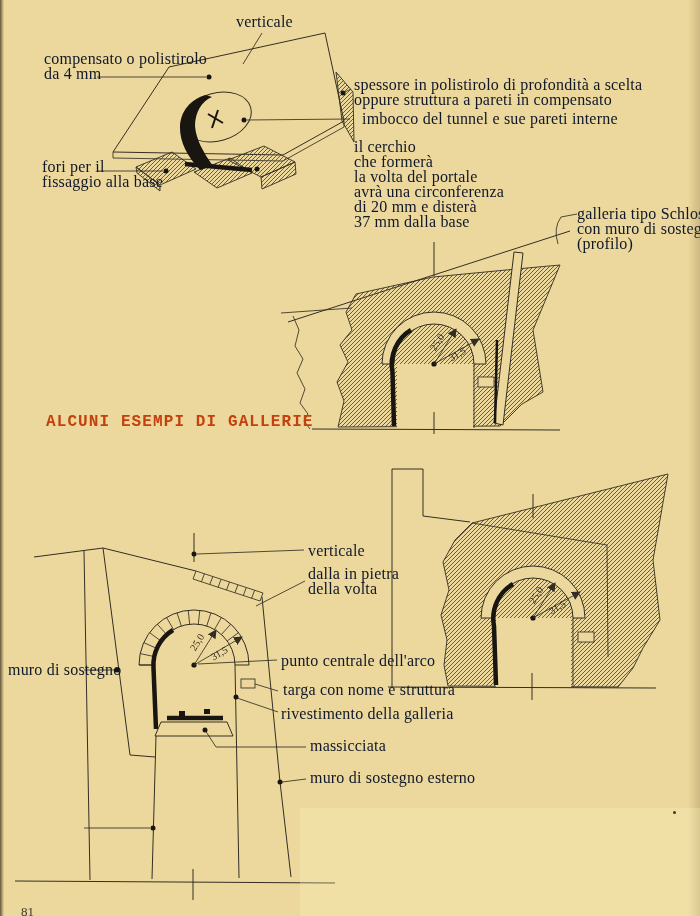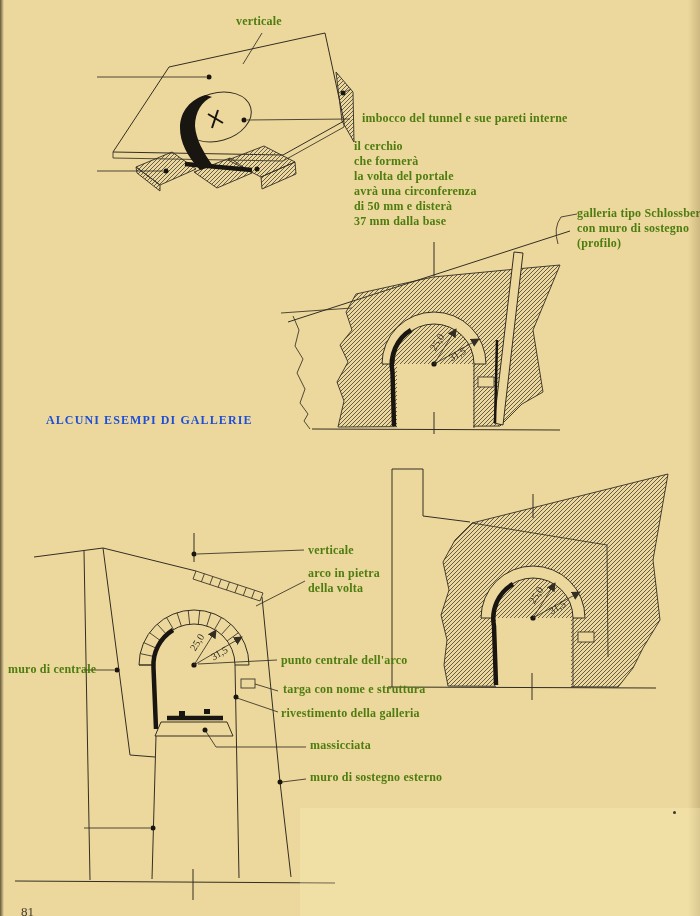--- a/index.html
+++ b/index.html
@@ -1,22 +1,22 @@
 <!DOCTYPE html>
 <html><head>
 <meta charset="utf-8">
 <style>
   html,body{margin:0;padding:0;background:#4a4236;}
   .page{position:relative;width:700px;height:916px;background:#ecd89c;overflow:hidden;
         font-family:"Liberation Serif",serif;color:#3f382a;}
   .art{position:absolute;left:0;top:0;}
-  .label{position:absolute;white-space:pre;font-size:12px;line-height:15px;
-         letter-spacing:.2px;color:#4d7c0f;font-weight:bold;}
-  .heading{position:absolute;white-space:pre;font-weight:bold;font-size:12px;
-           letter-spacing:1.1px;color:#1d4ed8;}
+  .label{position:absolute;white-space:pre;font-size:16px;line-height:15px;
+         letter-spacing:.2px;color:#0f172a;}
+  .heading{position:absolute;white-space:pre;font-weight:bold;font-size:16px;
+           letter-spacing:1.1px;color:#c2410c;font-family:Liberation Mono, monospace;}
   .page-number{position:absolute;font-size:13px;color:#41392b;}
   .edge-left{position:absolute;left:0;top:0;width:4px;height:916px;
              background:linear-gradient(90deg,rgba(42,34,18,.7),rgba(42,34,18,0));}
   .edge-right{position:absolute;right:0;top:0;width:12px;height:916px;
               background:linear-gradient(270deg,rgba(110,92,50,.25),rgba(110,92,50,0));}
   .sheen{position:absolute;left:300px;top:808px;width:400px;height:108px;
          background:rgba(255,246,190,.28);}
   .speck{position:absolute;left:673px;top:811px;width:3px;height:3px;
          background:#3c362a;border-radius:50%;}
   svg .ln{stroke:#332e24;fill:none;stroke-width:1;}
@@ -144,42 +144,48 @@
     <path class="thin" d="M533,618 L555,583" marker-end="url(#arr)"></path>
     <path class="thin" d="M533,618 L580,592" marker-end="url(#arr)"></path>
     <text text-anchor="middle" transform="translate(539,597) rotate(-58)">25,0</text>
     <text text-anchor="middle" transform="translate(559,610) rotate(-30)">31,5</text>
     <path class="ln" d="M388,687 L656,688"></path>
     <path class="ln" d="M532,673 L532,700"></path>
   </g>
 </svg>
 
 <div class="label" style="left:236px;top:14px">verticale</div>
+<div class="label" style="left:44px;top:51px">compensato o polistirolo
+da 4 mm</div>
+<div class="label" style="left:354px;top:77px">spessore in polistirolo di profondità a scelta
+oppure struttura a pareti in compensato</div>
 <div class="label" style="left:362px;top:111px">imbocco del tunnel e sue pareti interne</div>
 <div class="label" style="left:354px;top:139px">il cerchio
 che formerà
 la volta del portale
 avrà una circonferenza
-di 50 mm e disterà
+di 20 mm e disterà
 37 mm dalla base</div>
+<div class="label" style="left:42px;top:159px">fori per il
+fissaggio alla base</div>
 <div class="label" style="left:577px;top:206px">galleria tipo Schlossberg
 con muro di sostegno
 (profilo)</div>
 
 <div class="heading" style="left:46px;top:413px">ALCUNI ESEMPI DI GALLERIE</div>
 
 <div class="label" style="left:308px;top:543px">verticale</div>
-<div class="label" style="left:308px;top:566px">arco in pietra
+<div class="label" style="left:308px;top:566px">dalla in pietra
 della volta</div>
 <div class="label" style="left:281px;top:653px">punto centrale dell'arco</div>
 <div class="label" style="left:283px;top:682px">targa con nome e struttura</div>
 <div class="label" style="left:281px;top:706px">rivestimento della galleria</div>
 <div class="label" style="left:310px;top:738px">massicciata</div>
 <div class="label" style="left:310px;top:770px">muro di sostegno esterno</div>
-<div class="label" style="left:8px;top:662px">muro di centrale</div>
+<div class="label" style="left:8px;top:662px">muro di sostegno</div>
 
 <div class="page-number" style="left:21px;top:904px">81</div>
 
 <div class="edge-left"></div>
 <div class="edge-right"></div>
 <div class="sheen"></div>
 <div class="speck"></div>
 
 </div>
 

